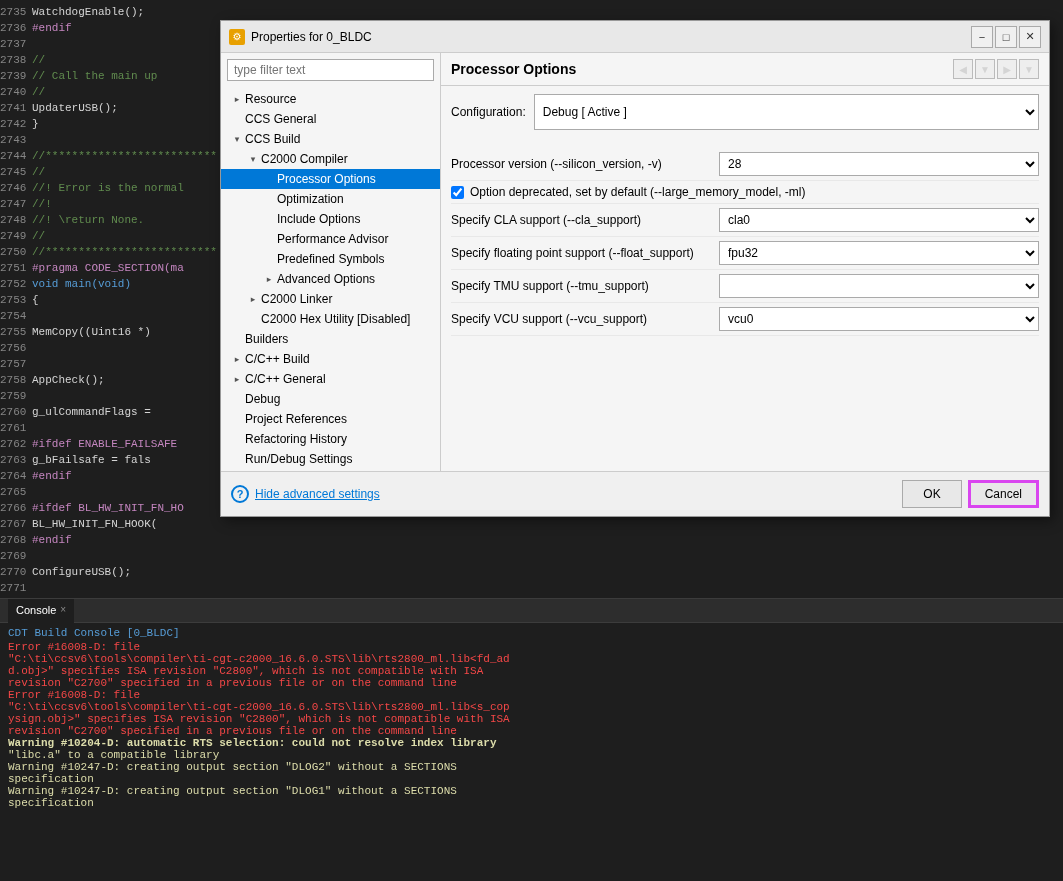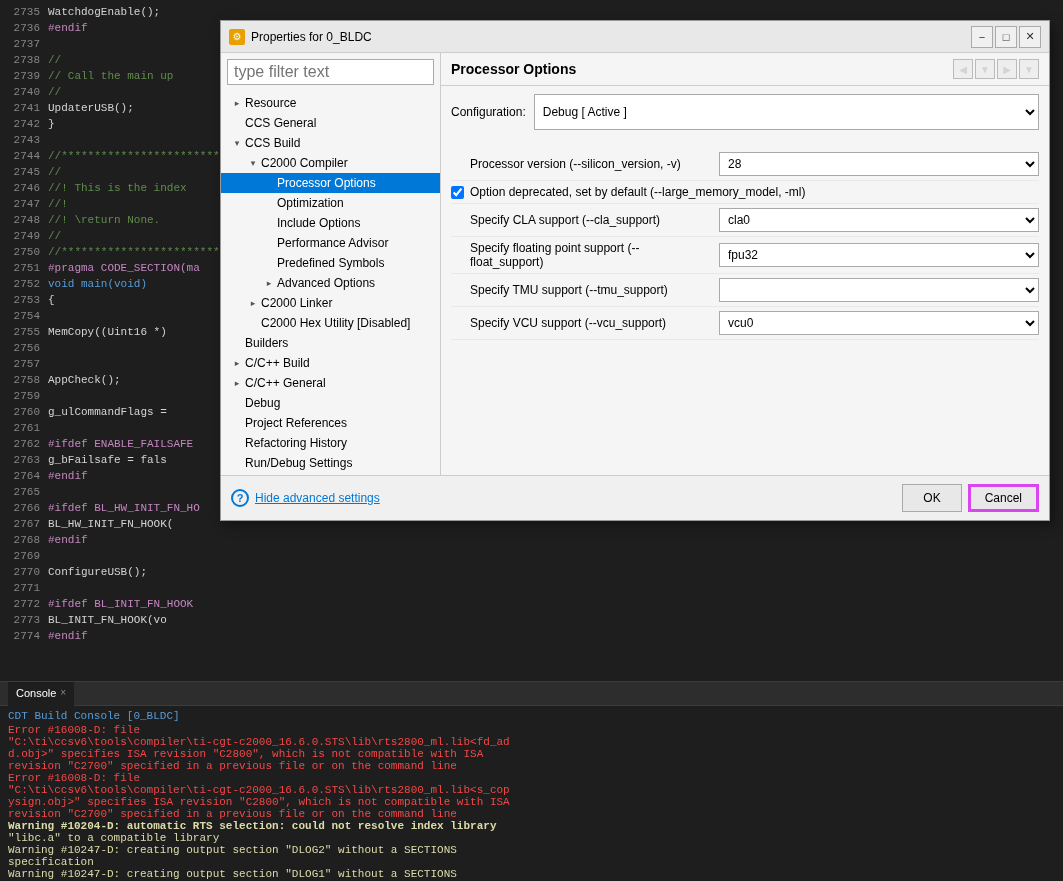--- a/index.html
+++ b/index.html
@@ -5,25 +5,25 @@
     * { box-sizing: border-box; margin: 0; padding: 0; }
     body { font-family: 'Segoe UI', Arial, sans-serif; font-size: 12px; background: #1e1e1e; color: #d4d4d4; overflow: hidden; }
 
     
     .editor-bg {
       position: absolute; top: 0; left: 0; width: 220px; height: 640px;
       background: #1e1e1e; font-family: 'Courier New', monospace; font-size: 11px;
       padding: 4px 0; overflow: hidden;
     }
     .editor-line { display: flex; line-height: 16px; }
-    .line-num { color: #858585; width: 48px; text-align: right; padding-right: 8px; flex-shrink: 0; }
+    .line-num { color: #858585; width: 32px; text-align: right; padding-right: 8px; flex-shrink: 0; }
 
     
     .console-area {
-      position: absolute; bottom: 0; left: 0; right: 0; height: 200px;
+      position: absolute; bottom: 0; left: 0; right: 0; height: 283px;
       background: #1e1e1e; border-top: 1px solid #3c3c3c;
     }
     .console-tab-bar {
       display: flex; align-items: center; height: 24px;
       background: #2d2d2d; border-bottom: 1px solid #3c3c3c;
       padding: 0 8px; gap: 4px;
     }
     .console-tab {
       display: flex; align-items: center; gap: 4px;
       padding: 0 8px; height: 24px; color: #ccc; font-size: 11px; cursor: pointer;
@@ -64,21 +64,21 @@
     .dialog-body { display: flex; flex: 1; }
 
     
     .left-panel {
       width: 220px; background: #f5f5f5; border-right: 1px solid #ccc;
       display: flex; flex-direction: column;
     }
     .filter-input-wrap { padding: 6px; }
     .filter-input {
       width: 100%; padding: 3px 6px; border: 1px solid #aaa; background: white;
-      font-size: 16px; color: #666; outline: none;
+      font-size: 12px; color: #666; outline: none;
     }
     .tree-area { flex: 1; overflow: hidden; padding: 2px 0; }
     .tree-item {
       display: flex; align-items: center; padding: 2px 0 2px 0;
       cursor: pointer; font-size: 12px; color: #000;
       white-space: nowrap;
     }
     .tree-arrow {
       width: 16px; height: 16px; display: flex; align-items: center; justify-content: center;
       font-size: 9px; color: #555; flex-shrink: 0;
@@ -117,21 +117,21 @@
       padding: 2px 10px; height: 24px; border: 1px solid #aaa; background: #e8e8e8;
       cursor: pointer; font-size: 12px; color: #000; white-space: nowrap;
     }
 
     .options-area { padding: 10px; display: flex; flex-direction: column; gap: 0; }
 
     .option-row {
       display: flex; align-items: center; padding: 4px 0; border-bottom: 1px solid #e8e8e8;
       min-height: 28px;
     }
-    .option-label { flex: 1; font-size: 12px; color: #000; padding-right: 10px; margin-left: 19px; }
+    .option-label { flex: 1; font-size: 12px; color: #000; padding-right: 10px; }
     .option-value-wrap { width: 320px; position: relative; }
     .option-select {
       width: 100%; height: 24px; border: 1px solid #aaa; background: white;
       font-size: 12px; padding: 0 4px;
     }
     .checkbox-row {
       display: flex; align-items: center; gap: 6px; padding: 4px 0;
       border-bottom: 1px solid #e8e8e8;
     }
     .checkbox-row input[type=checkbox] { width: 13px; height: 13px; }
@@ -202,21 +202,21 @@
     <div class="editor-line">
       <span class="line-num">2744</span>
       <span style="color: rgb(96, 139, 78);">//**************************</span>
     </div>
     <div class="editor-line">
       <span class="line-num">2745</span>
       <span style="color: rgb(96, 139, 78);">//</span>
     </div>
     <div class="editor-line">
       <span class="line-num">2746</span>
-      <span style="color: rgb(96, 139, 78);">//! This is the index</span>
+      <span style="color: rgb(96, 139, 78);">//! Error is the normal</span>
     </div>
     <div class="editor-line">
       <span class="line-num">2747</span>
       <span style="color: rgb(96, 139, 78);">//!</span>
     </div>
     <div class="editor-line">
       <span class="line-num">2748</span>
       <span style="color: rgb(96, 139, 78);">//! \return None.</span>
     </div>
     <div class="editor-line">

